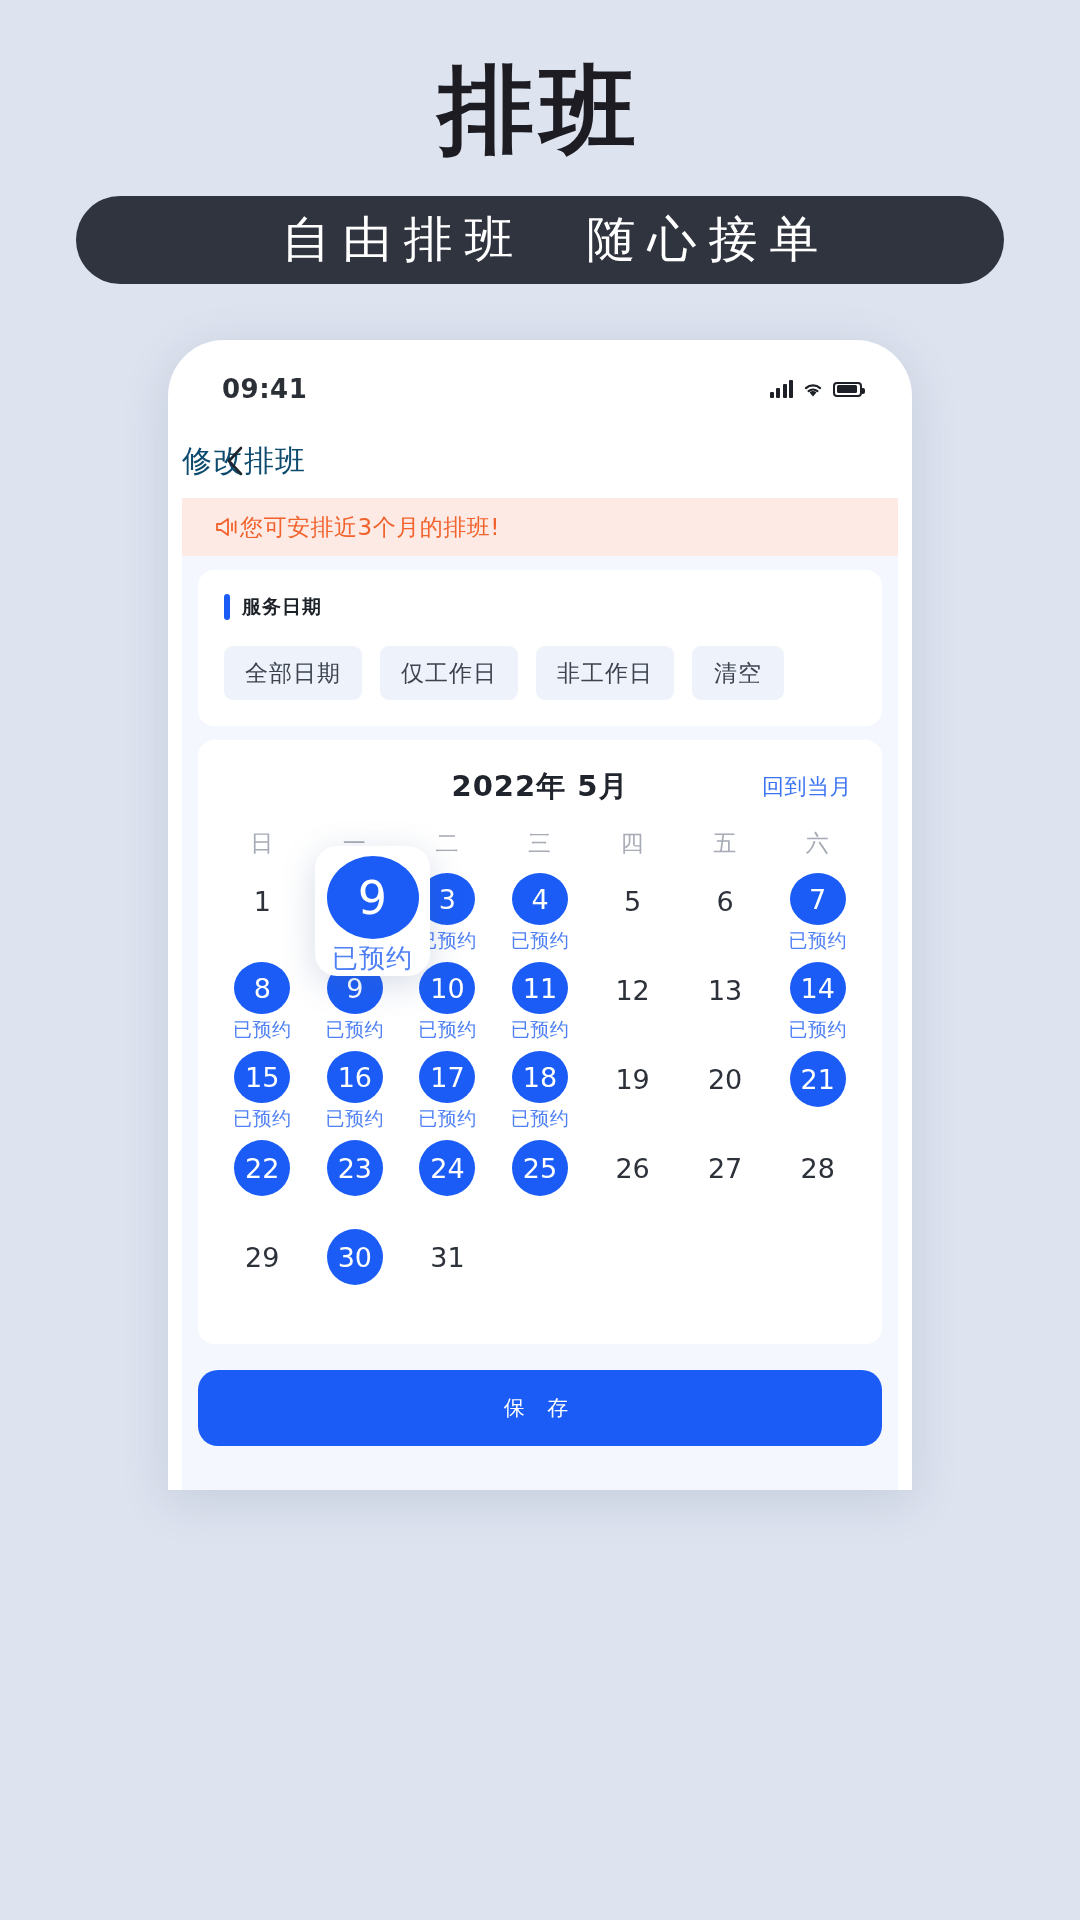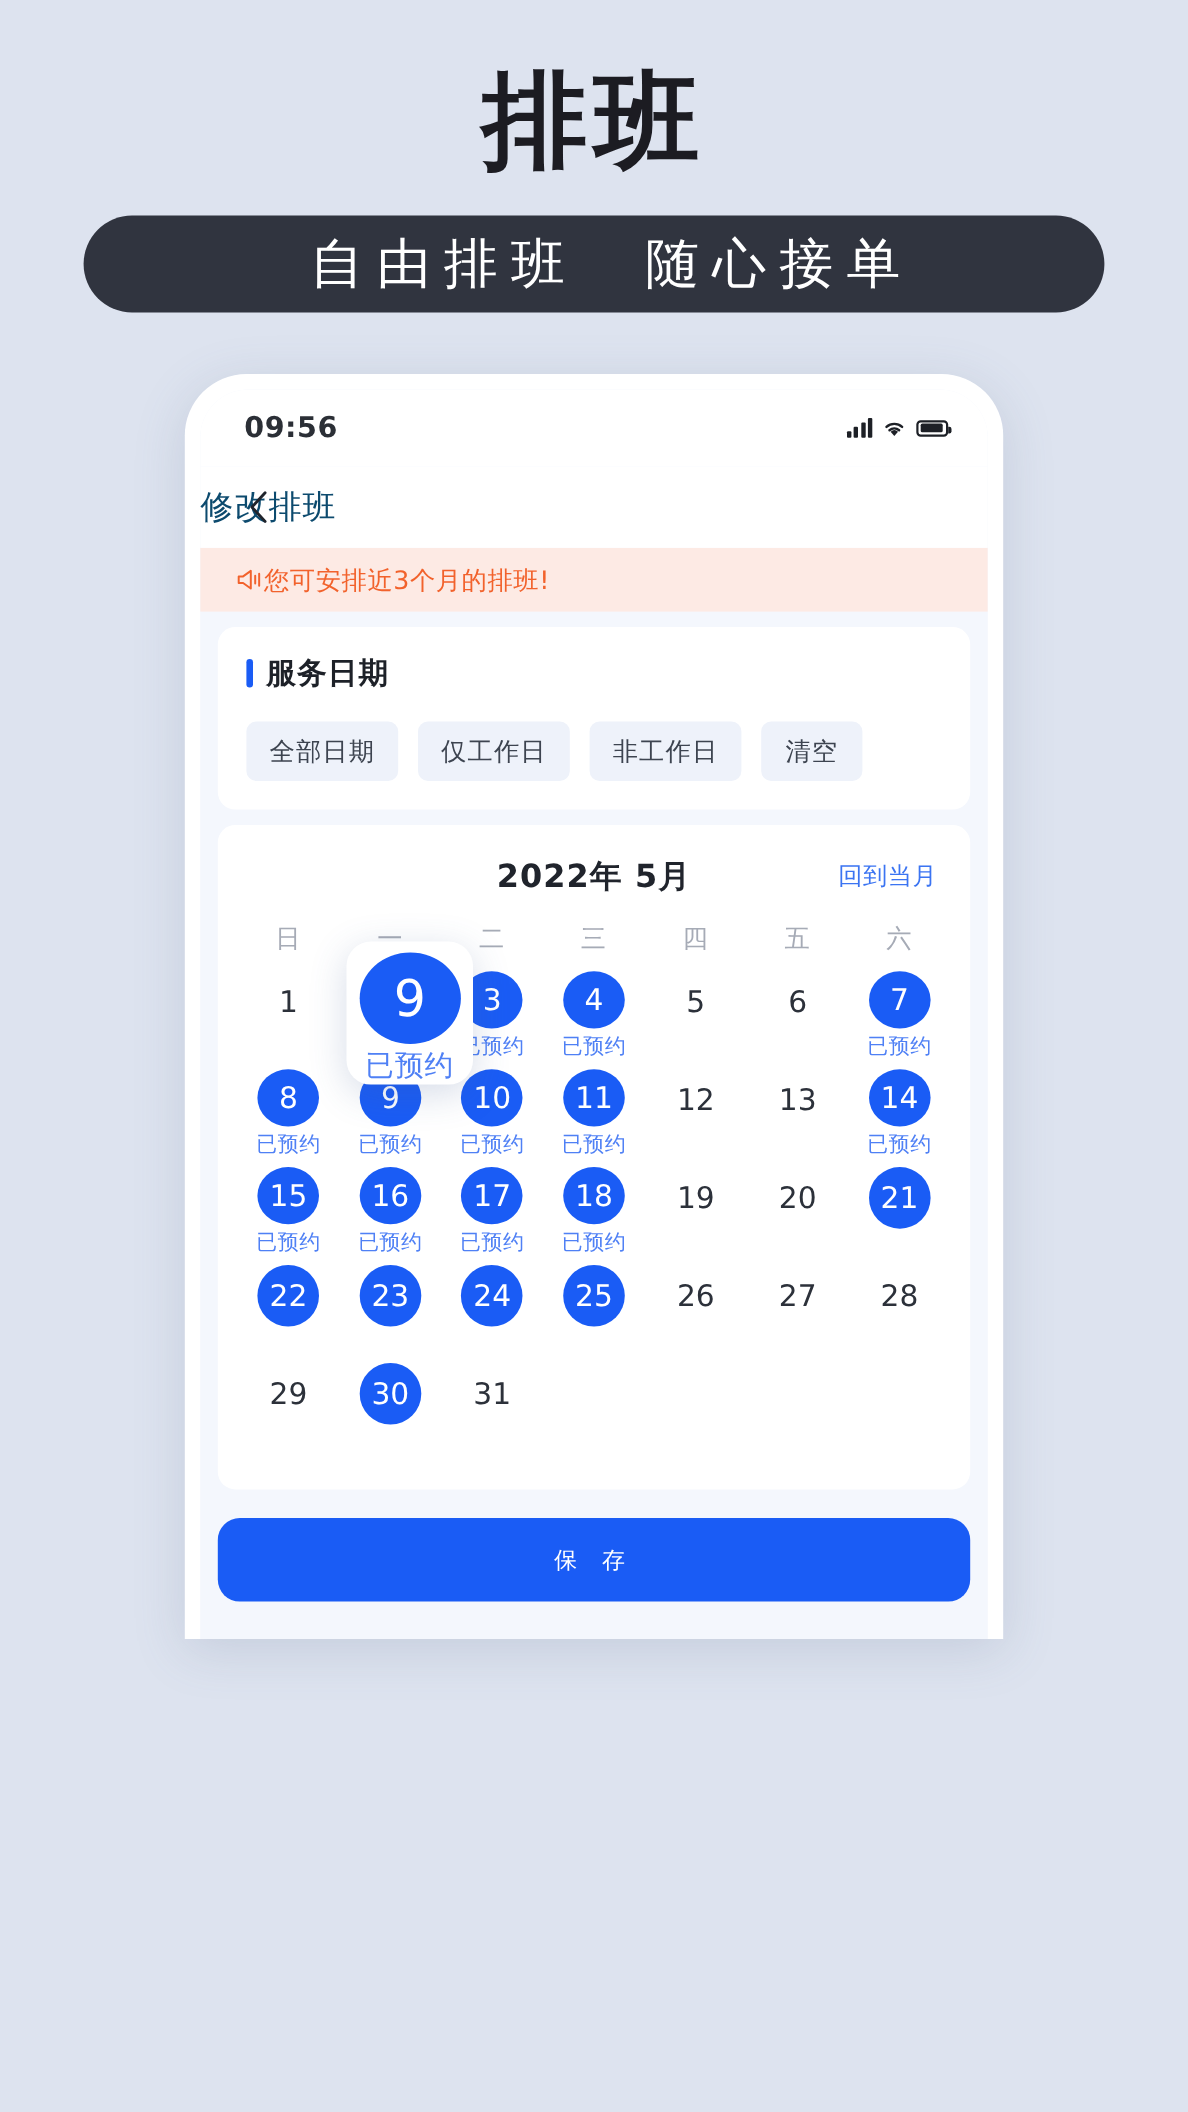--- a/index.html
+++ b/index.html
@@ -117,21 +117,21 @@
     background:#ffffff;
     border-radius:16px;
     margin:14px 16px 0 16px;
   }
   .card-service{ padding:24px 26px 26px 26px; }
   .sec-head{
     display:flex; align-items:center; gap:12px; margin-bottom:26px;
   }
   .sec-bar{ width:6px;height:26px;background:#1a5cf5;border-radius:3px; }
   .sec-title{
-    font-size:27px;color:#1d2128;font-weight:600;letter-spacing:1px;
+    font-size:19px;color:#1d2128;font-weight:600;letter-spacing:1px;
     font-family:"DejaVu Sans","Liberation Sans",sans-serif;
   }
   .chips{ display:flex; gap:18px; }
   .chip{
     background:#eef2fa; border-radius:9px;
     height:54px; display:flex;align-items:center;justify-content:center;
     font-size:23px;color:#3d4450; letter-spacing:1px;
     padding:0 12px; cursor:pointer;
     font-family:"DejaVu Sans","Liberation Sans",sans-serif;
   }
@@ -221,21 +221,21 @@
 <div class="promo-title">排班</div>
 
 <div class="promo-pill">
   <span>自由排班　随心接单</span>
 </div>
 
 <div class="phone">
   <div class="screen">
 
     <div class="statusbar">
-      <div class="sb-time">09:56</div>
+      <div class="sb-time">09:41</div>
       <div class="sb-right">
         <span class="bars">
             <i></i>
             <i></i>
             <i></i>
             <i></i>
           </span>
         <svg width="22" height="17" viewBox="0 0 22 17">
           <path d="M11 15.4 L7.6 11.4 a5.2 5.2 0 0 1 6.8 0 Z" fill="#1d2026"></path>
           <path d="M3.9 7.1 a10.6 10.6 0 0 1 14.2 0" stroke="#1d2026" stroke-width="2.2" fill="none" stroke-linecap="round"></path>

